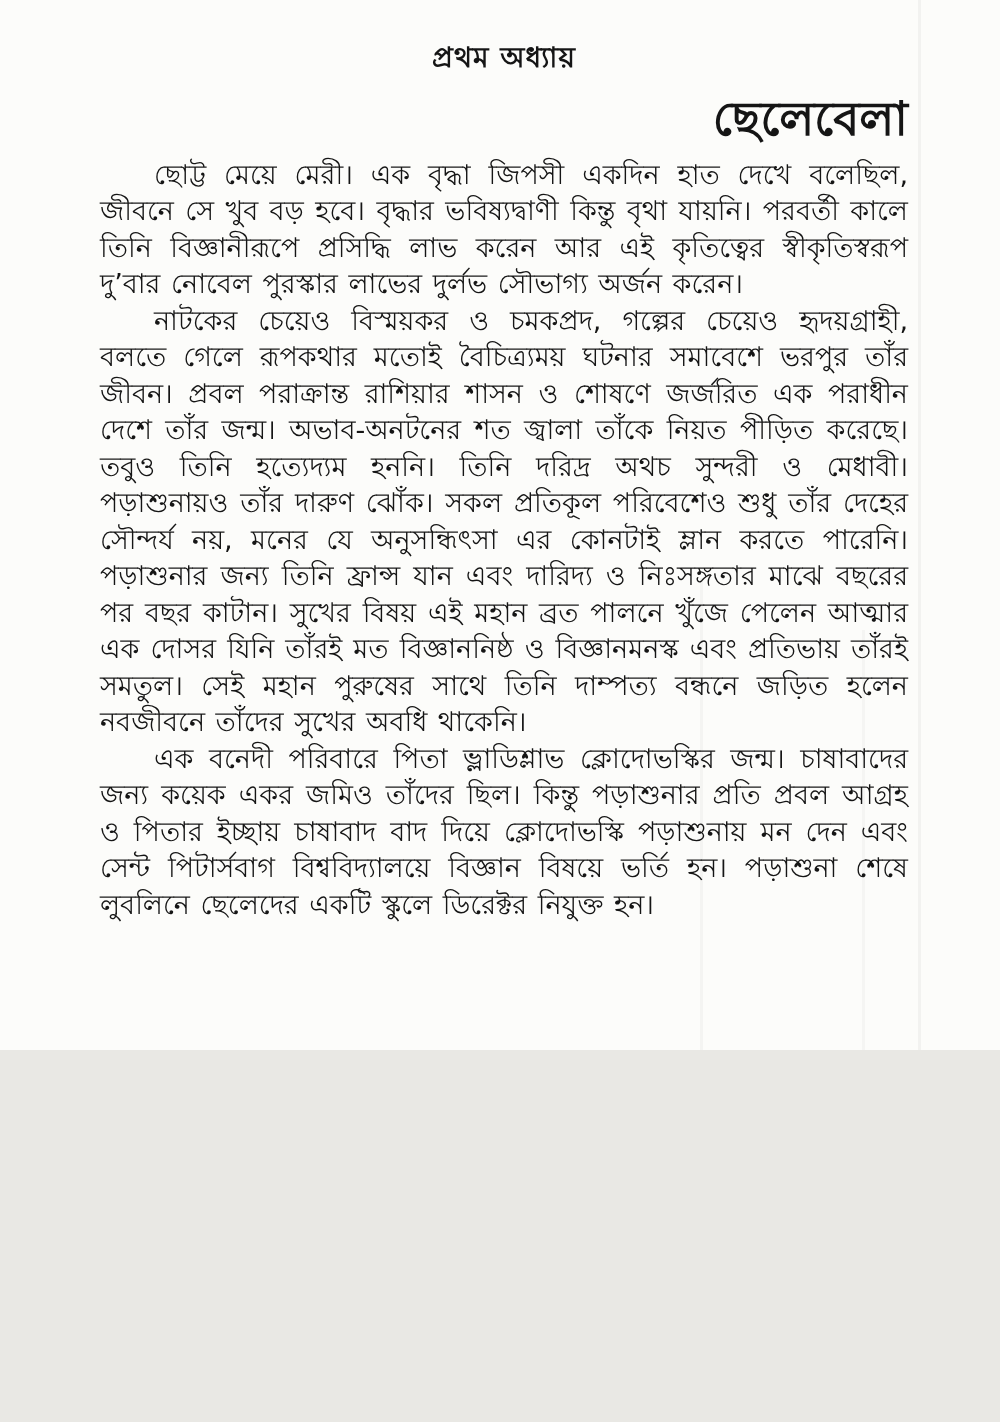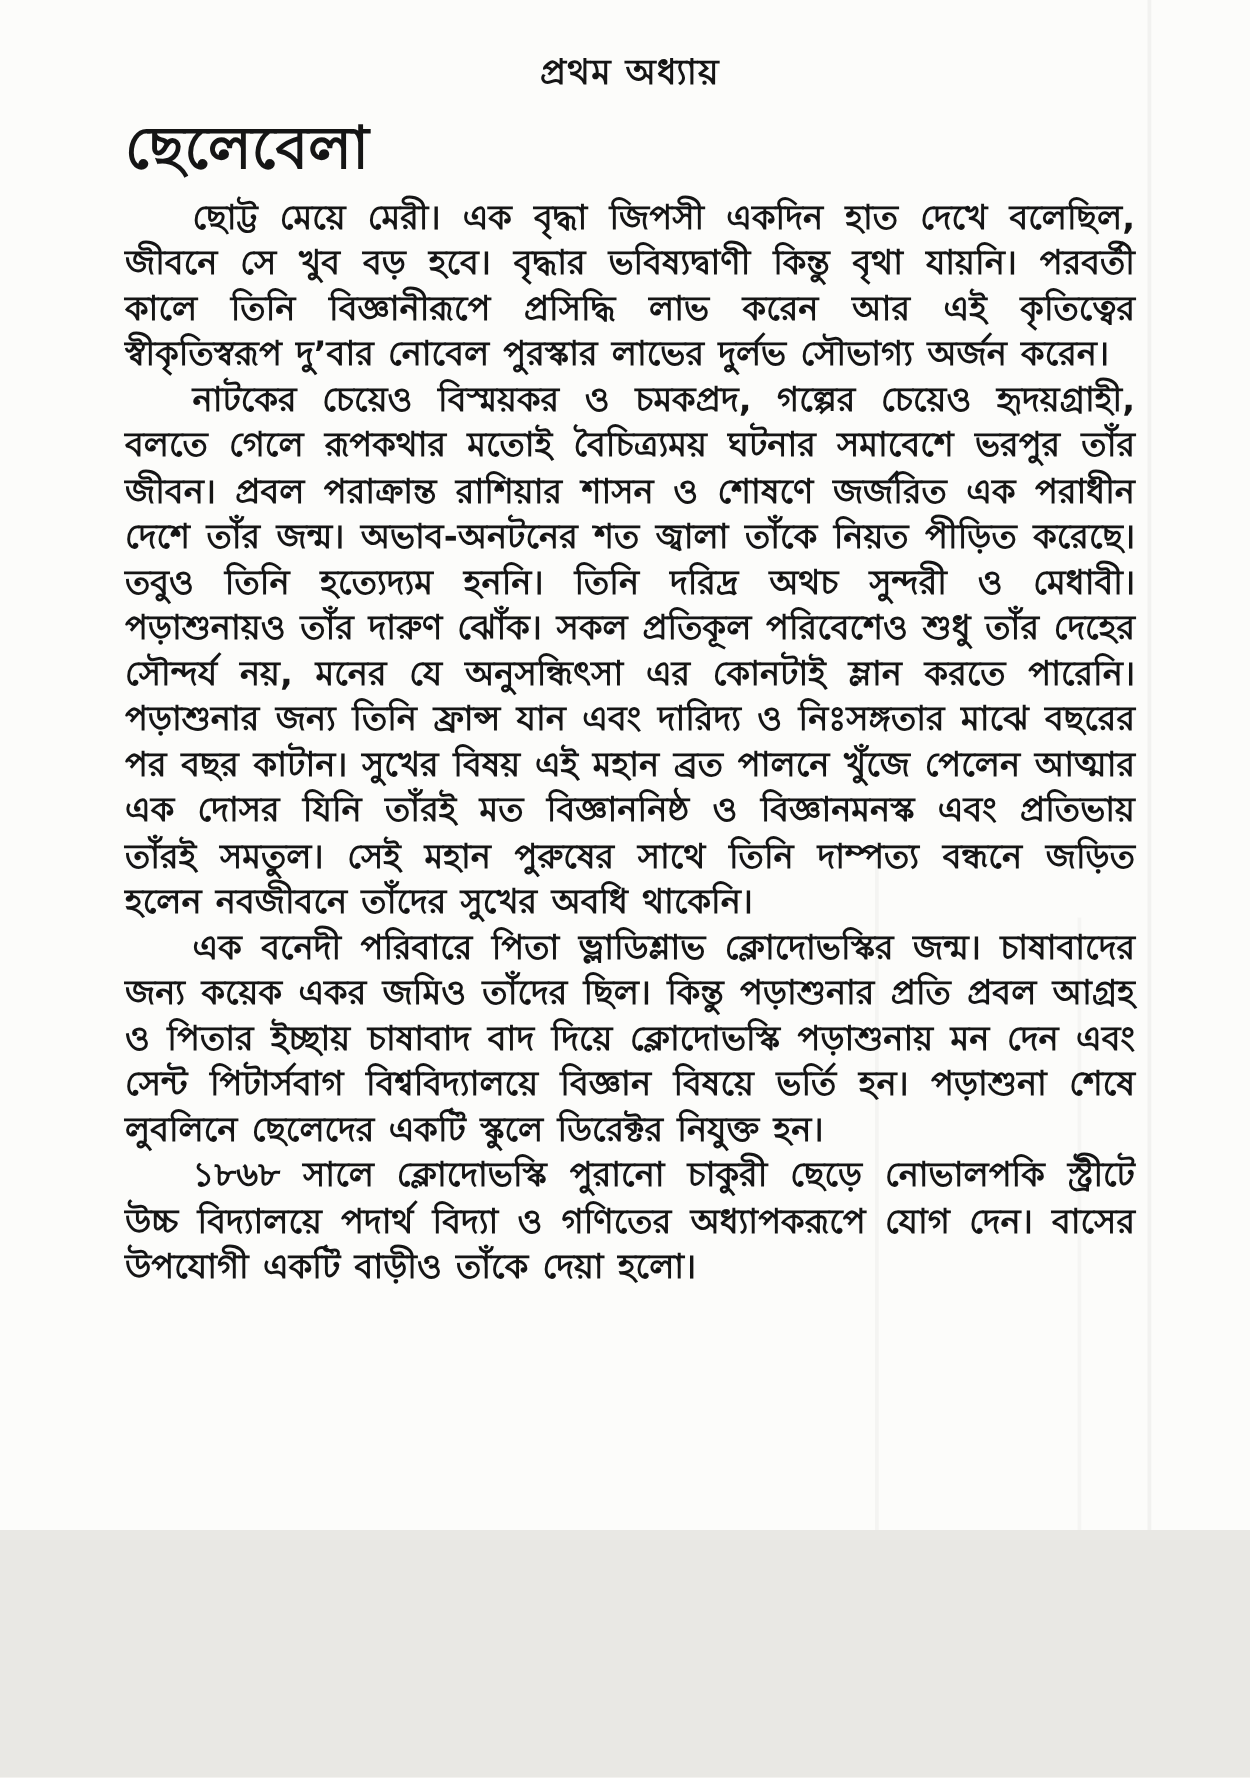--- a/index.html
+++ b/index.html
@@ -3,21 +3,21 @@
 <meta charset="utf-8">
 <style>
   html, body {
     margin: 0;
     padding: 0;
     background: #e9e8e4;
   }
   .page {
     position: relative;
     width: 1000px;
-    height: 1224px;
+    height: 1050px;
     margin: 0 auto;
     background: #fcfcfa;
     color: #151515;
     font-family: "DejaVu Sans", "Liberation Sans", sans-serif;
     overflow: hidden;
     box-sizing: border-box;
     padding: 36px 92px 0 100px;
   }
   
   .scan-streak {
@@ -33,46 +33,45 @@
   .scan-streak.s3 { left: 862px; top: 60%; height: 40%; background: rgba(60,60,60,0.035); }
 
   .chapter-heading {
     text-align: center;
     font-size: 28px;
     font-weight: 700;
     letter-spacing: 1px;
     margin: 0 0 10px 0;
   }
   .title {
-    text-align: left;
+    text-align: right;
     font-size: 47px;
     font-weight: 700;
     margin: 0 0 12px 0;
     line-height: 1.1;
   }
   .para {
     margin: 0;
     font-size: 27px;
     line-height: 36.5px;
     text-align: justify;
     text-indent: 54px;
     word-spacing: 2px;
-    font-weight: 700;
+    font-weight: 400;
   }
 </style>
 </head>
 <body>
 
 <div class="page">
   <div class="scan-streak s1"></div>
   <div class="scan-streak s2"></div>
   <div class="scan-streak s3"></div>
 
   <div class="chapter-heading">প্রথম অধ্যায়</div>
 
   <h1 class="title">ছেলেবেলা</h1>
 
   <p class="para">ছোট্ট মেয়ে মেরী। এক বৃদ্ধা জিপসী একদিন হাত দেখে বলেছিল, জীবনে সে খুব বড় হবে। বৃদ্ধার ভবিষ্যদ্বাণী কিন্তু বৃথা যায়নি। পরবর্তী কালে তিনি বিজ্ঞানীরূপে প্রসিদ্ধি লাভ করেন আর এই কৃতিত্বের স্বীকৃতিস্বরূপ দু’বার নোবেল পুরস্কার লাভের দুর্লভ সৌভাগ্য অর্জন করেন।</p>
   <p class="para">নাটকের চেয়েও বিস্ময়কর ও চমকপ্রদ, গল্পের চেয়েও হৃদয়গ্রাহী, বলতে গেলে রূপকথার মতোই বৈচিত্র্যময় ঘটনার সমাবেশে ভরপুর তাঁর জীবন। প্রবল পরাক্রান্ত রাশিয়ার শাসন ও শোষণে জর্জরিত এক পরাধীন দেশে তাঁর জন্ম। অভাব-অনটনের শত জ্বালা তাঁকে নিয়ত পীড়িত করেছে। তবুও তিনি হত্যেদ্যম হননি। তিনি দরিদ্র অথচ সুন্দরী ও মেধাবী। পড়াশুনায়ও তাঁর দারুণ ঝোঁক। সকল প্রতিকূল পরিবেশেও শুধু তাঁর দেহের সৌন্দর্য নয়, মনের যে অনুসন্ধিৎসা এর কোনটাই ম্লান করতে পারেনি। পড়াশুনার জন্য তিনি ফ্রান্স যান এবং দারিদ্য ও নিঃসঙ্গতার মাঝে বছরের পর বছর কাটান। সুখের বিষয় এই মহান ব্রত পালনে খুঁজে পেলেন আত্মার এক দোসর যিনি তাঁরই মত বিজ্ঞাননিষ্ঠ ও বিজ্ঞানমনস্ক এবং প্রতিভায় তাঁরই সমতুল। সেই মহান পুরুষের সাথে তিনি দাম্পত্য বন্ধনে জড়িত হলেন নবজীবনে তাঁদের সুখের অবধি থাকেনি।</p>
   <p class="para">এক বনেদী পরিবারে পিতা ভ্লাডিশ্লাভ ক্লোদোভস্কির জন্ম। চাষাবাদের জন্য কয়েক একর জমিও তাঁদের ছিল। কিন্তু পড়াশুনার প্রতি প্রবল আগ্রহ ও পিতার ইচ্ছায় চাষাবাদ বাদ দিয়ে ক্লোদোভস্কি পড়াশুনায় মন দেন এবং সেন্ট পিটার্সবাগ বিশ্ববিদ্যালয়ে বিজ্ঞান বিষয়ে ভর্তি হন। পড়াশুনা শেষে লুবলিনে ছেলেদের একটি স্কুলে ডিরেক্টর নিযুক্ত হন।</p>
-  <p class="para">১৮৬৮ সালে ক্লোদোভস্কি পুরানো চাকুরী ছেড়ে নোভালপকি স্ট্রীটে উচ্চ বিদ্যালয়ে পদার্থ বিদ্যা ও গণিতের অধ্যাপকরূপে যোগ দেন। বাসের উপযোগী একটি বাড়ীও তাঁকে দেয়া হলো।</p>
 
 </div>
 
 </body></html>

